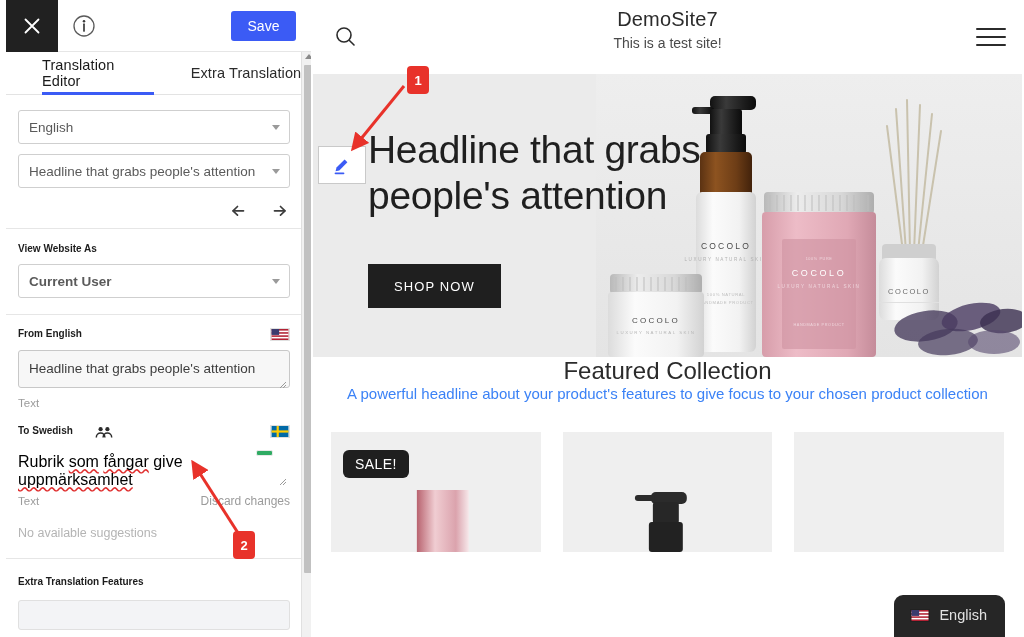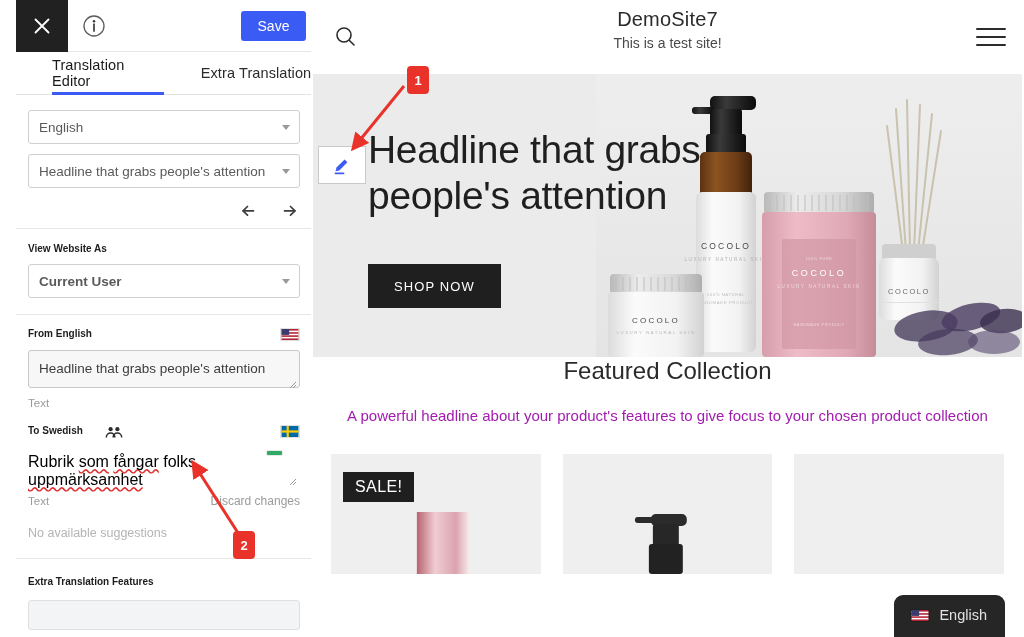--- a/index.html
+++ b/index.html
@@ -6,21 +6,21 @@
   html, body {
     width: 1024px; height: 637px;
     overflow: hidden;
     font-family: "Liberation Sans", sans-serif;
     background: #ffffff;
   }
   #root { position: relative; width: 1024px; height: 637px; overflow: hidden; }
 
   
   #sidebar {
-    position: absolute; left: 16px; top: 0;
+    position: absolute; left: 6px; top: 0;
     width: 311px; height: 637px;
     background: #ffffff;
     border-right: 1px solid #d8d8d8;
     overflow: hidden;
   }
   #sidebar-topbar {
     position: absolute; left: 0; top: 0;
     width: 311px; height: 52px;
     background: #ffffff;
     display: flex; align-items: center;
@@ -261,41 +261,42 @@
   #hero-photo {
     position: absolute; right: 0; top: 0;
     width: 426px; height: 283px;
   }
 
   
   #featured {
     text-align: center;
   }
   #featured-title { font-size: 24px; color: #2b2b2b; font-weight: normal; }
-  #featured-sub { font-size: 15px; color: #a21caf; margin-top: 22px; }
+  #featured-sub { font-size: 15px; color: #3b82f6; }
 
   #product-grid {
     display: flex; gap: 22px;
     padding: 0 20px;
     margin-top: 30px;
   }
   .product-card {
     flex: 1 1 0;
     height: 120px;
     background: #efefef;
     position: relative;
     overflow: hidden;
     cursor: pointer;
   }
   .sale-badge {
     position: absolute; left: 12px; top: 18px;
     background: #1f1f1f; color: #fff;
-    font-size: 16px; letter-spacing: .4px;
+    font-size: 14px; letter-spacing: .4px;
     padding: 6px 12px;
     z-index: 3;
+    border-radius: 6px;
   }
 
   
   #lang-switcher {
     position: absolute; right: 19px; bottom: 0px;
     background: #262626;
     border-radius: 9px 9px 0 0;
     padding: 12px 18px 14px 16px;
     display: flex; align-items: center; gap: 9px;
     cursor: pointer;
@@ -435,21 +436,21 @@
           <span>
             <svg class="flag" viewBox="0 0 20 13">
               <rect width="20" height="13" fill="#006aa7"></rect>
               <rect x="6" y="0" width="2.6" height="13" fill="#fecc00"></rect>
               <rect x="0" y="5.2" width="20" height="2.6" fill="#fecc00"></rect>
             </svg>
           </span>
         </div>
         <div class="ta-wrap" style="margin-top:9px;">
           <div class="green-tab"></div>
-          <div class="tbox dst" contenteditable="true" spellcheck="false" id="dst-editable" style=""><span>Rubrik</span> <span class="sp">som</span> <span class="sp">fångar</span> <span>folks</span> <span class="sp">uppmärksamhet</span></div>
+          <div class="tbox dst" contenteditable="true" spellcheck="false" id="dst-editable" style=""><span>Rubrik</span> <span class="sp">som</span> <span class="sp">fångar</span> <span>give</span> <span class="sp">uppmärksamhet</span></div>
           <svg class="resize-grip" viewBox="0 0 9 9">
             <path d="M8 2 L2 8 M8 5 L5 8" stroke="#9a9a9a" stroke-width="1" fill="none"></path>
           </svg>
         </div>
         <div class="meta-row">
           <span>Text</span>
           <span class="spacer"></span>
           <span class="discard">Discard changes</span>
         </div>
         <div class="suggest">No available suggestions</div>

